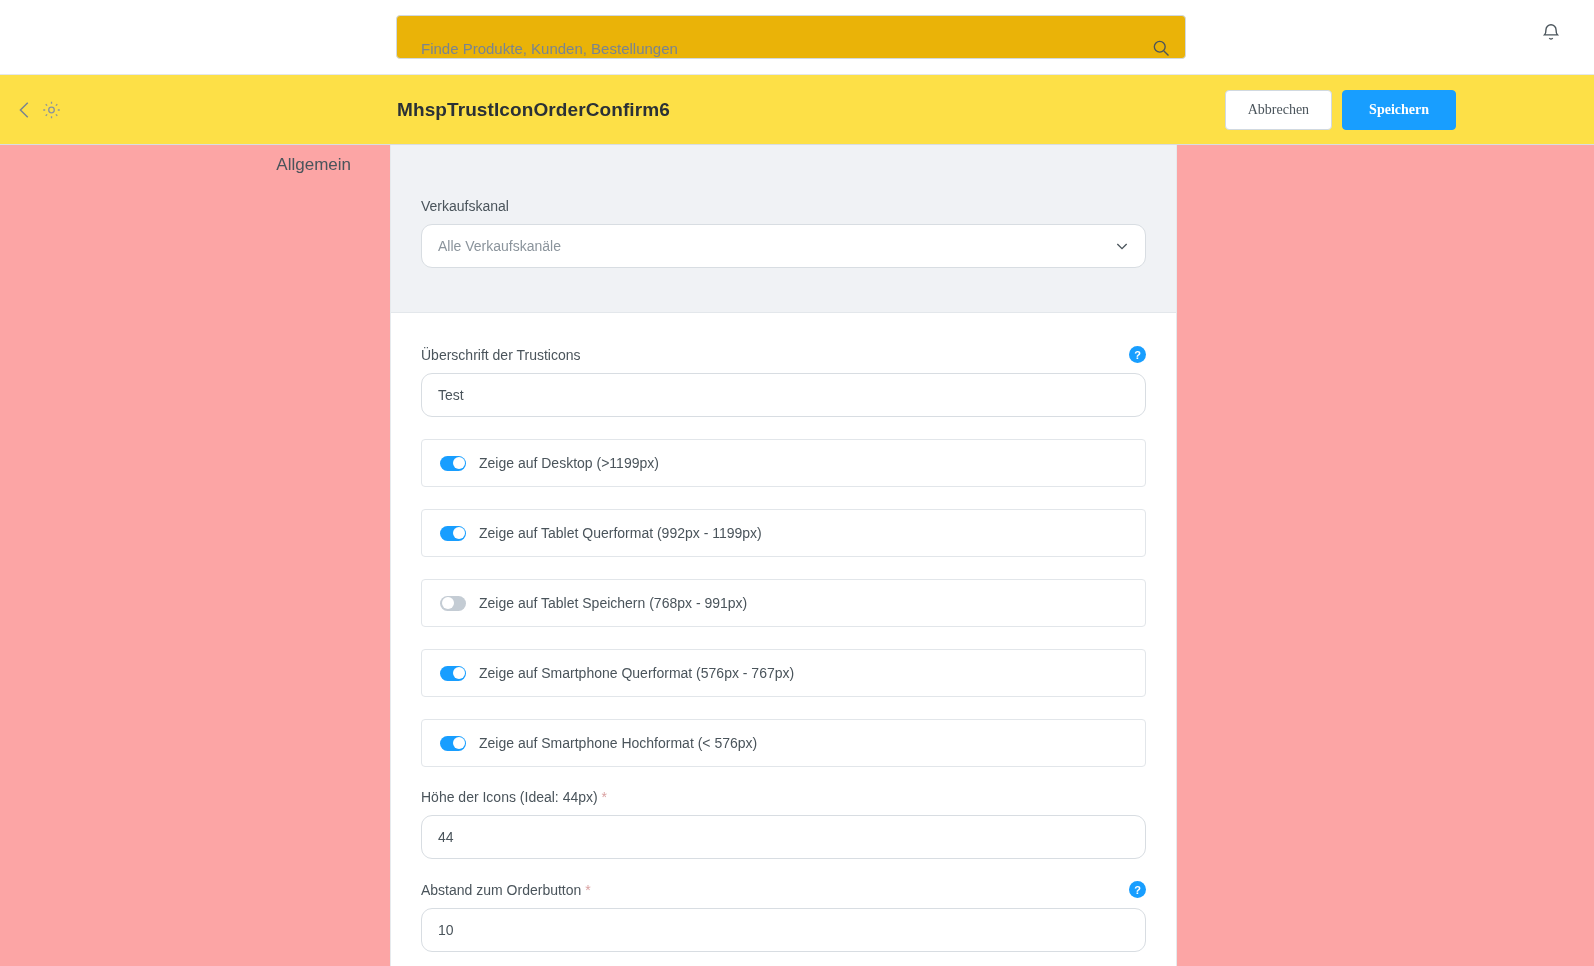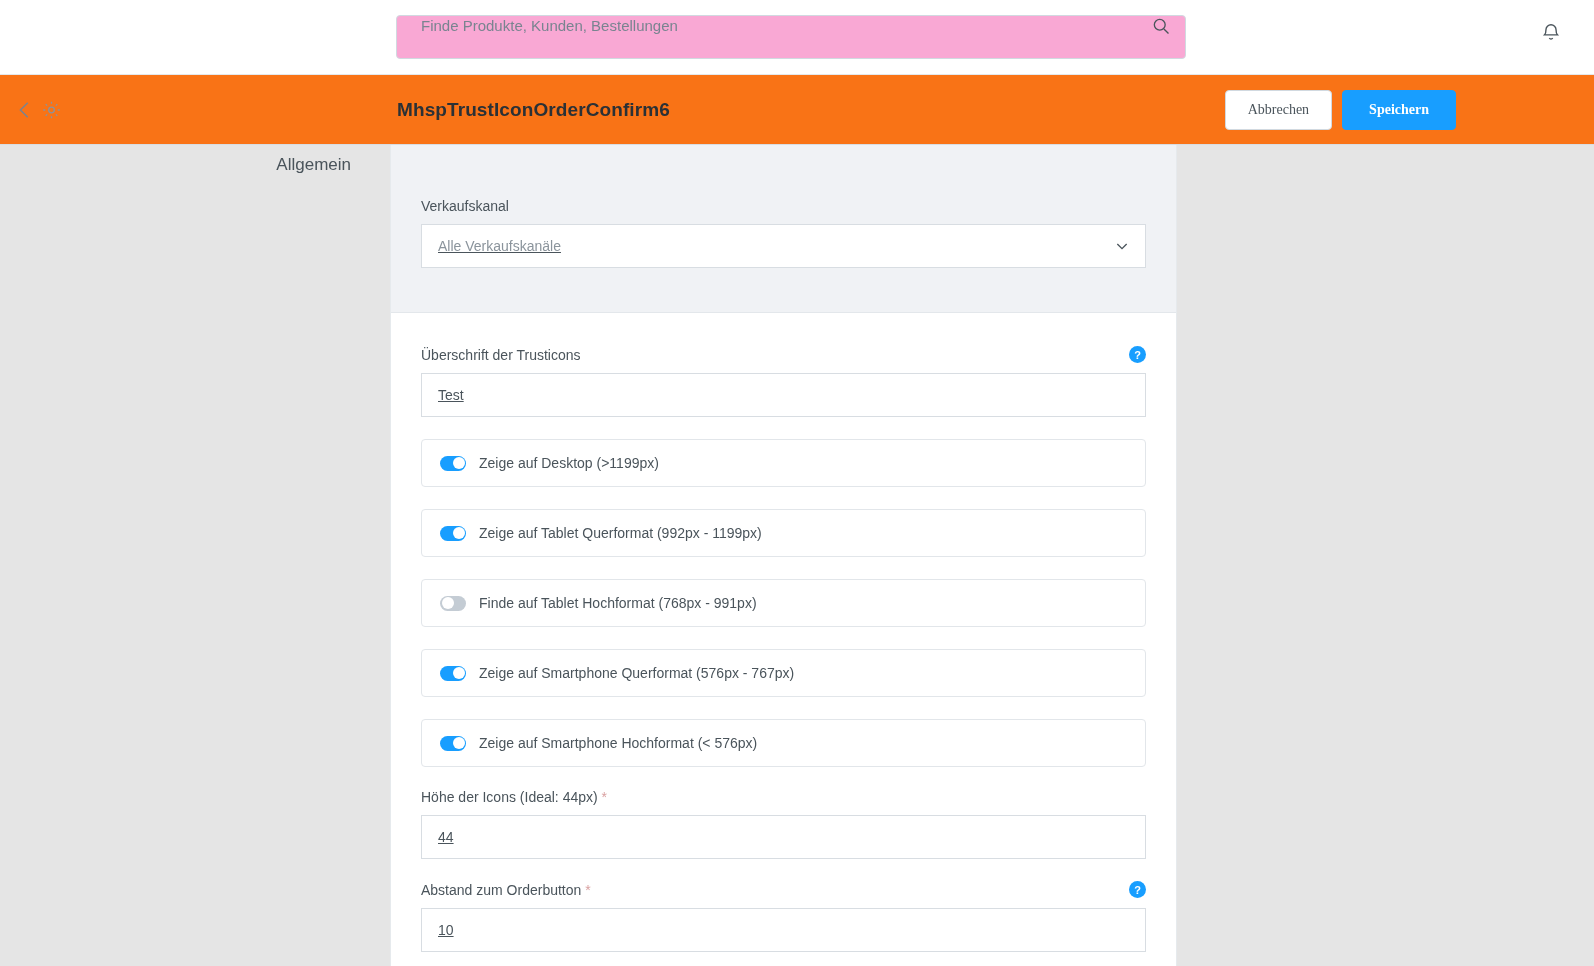--- a/index.html
+++ b/index.html
@@ -18,25 +18,25 @@
     background: #ffffff;
     border-bottom: 1px solid #e4e8eb;
     display: flex;
     align-items: center;
     justify-content: center;
   }
   .search-wrap {
     position: absolute;
     left: 396px; top: 15px;
     width: 790px; height: 44px;
-    background: #f9a8d4;
+    background: #eab308;
     border: 1px solid #d1d9e0;
     border-radius: 4px;
     display: flex;
-    align-items: flex-start;
+    align-items: flex-end;
     padding: 0 14px 0 22px;
   }
   .search-input {
     flex: 1;
     border: none; outline: none;
     font-family: "Liberation Sans", sans-serif;
     font-size: 15px;
     color: #4a545b;
     background: transparent;
   }
@@ -46,21 +46,21 @@
     position: absolute;
     right: 32px; top: 22px;
     width: 22px; height: 22px;
     color: #4a545b;
   }
 
   
   .smartbar {
     position: relative;
     height: 70px;
-    background: #f97316;
+    background: #fde047;
     border-bottom: 1px solid #d8dde2;
     display: flex;
     align-items: center;
   }
   .smartbar-back {
     position: absolute; left: 14px; top: 50%;
     transform: translateY(-50%);
     width: 22px; height: 22px;
     color: #798490;
     cursor: pointer;
@@ -108,21 +108,21 @@
     border: 1px solid #189eff;
     color: #ffffff;
     font-weight: bold;
     padding: 3px 26px;
   }
 
   
   .content {
     position: relative;
     height: 821px;
-    background: #e5e5e5;
+    background: #fca5a5;
   }
   .section-label {
     position: absolute;
     left: 0; top: 10px;
     width: 351px;
     text-align: right;
     font-size: 17px;
     color: #4a545b;
   }
   .card {
@@ -166,28 +166,27 @@
     display: inline-flex;
     align-items: center;
     justify-content: center;
     cursor: pointer;
     flex: 0 0 auto;
   }
   .input {
     width: 100%;
     height: 44px;
     border: 1px solid #d8dde2;
-    border-radius: 0;
+    border-radius: 11px;
     background: #ffffff;
     font-family: "Liberation Sans", sans-serif;
     font-size: 14px;
     color: #4a545b;
     padding: 0 16px;
     outline: none;
-    text-decoration: underline;
   }
   .input::placeholder { color: #8b949c; }
   .select-wrap { position: relative; }
   .select-chevron {
     position: absolute;
     right: 16px; top: 50%;
     transform: translateY(-50%);
     width: 16px; height: 16px;
     color: #4a545b;
     pointer-events: none;
@@ -303,21 +302,21 @@
         <span class="switch on">
             <span class="knob"></span>
           </span>
         <span class="switch-label">Zeige auf Tablet Querformat (992px - 1199px)</span>
       </div>
 
       <div class="switch-row">
         <span class="switch">
             <span class="knob"></span>
           </span>
-        <span class="switch-label">Finde auf Tablet Hochformat (768px - 991px)</span>
+        <span class="switch-label">Zeige auf Tablet Speichern (768px - 991px)</span>
       </div>
 
       <div class="switch-row">
         <span class="switch on">
             <span class="knob"></span>
           </span>
         <span class="switch-label">Zeige auf Smartphone Querformat (576px - 767px)</span>
       </div>
 
       <div class="switch-row">

